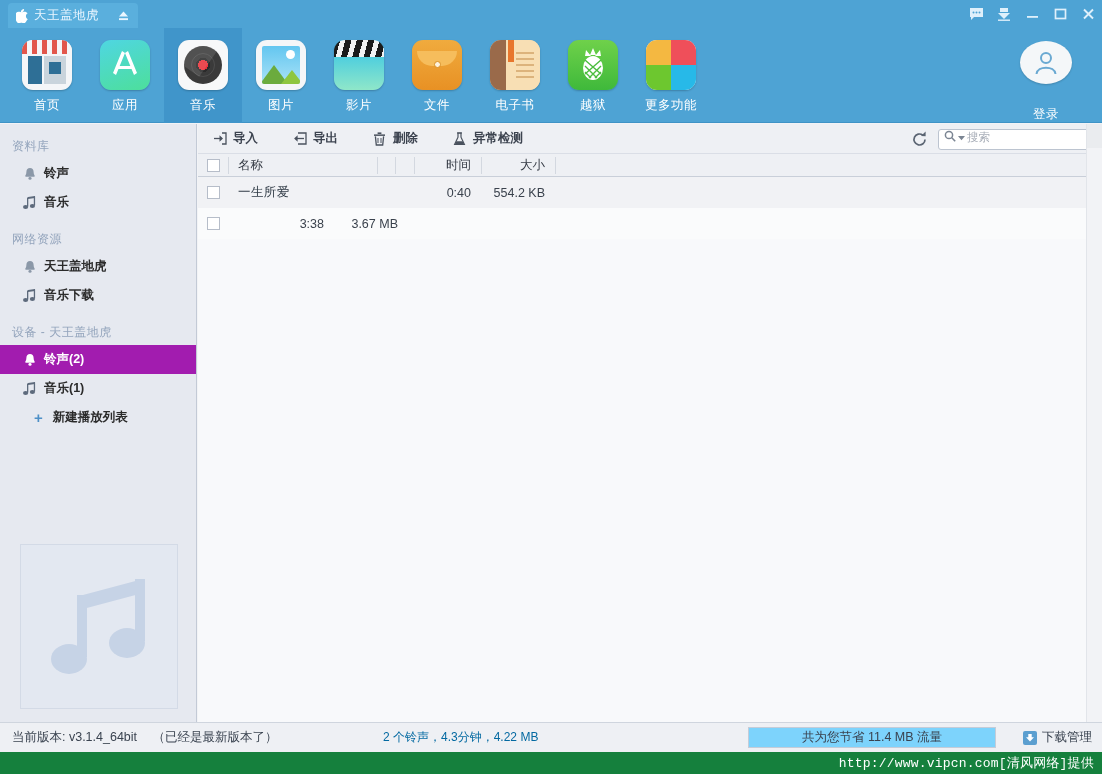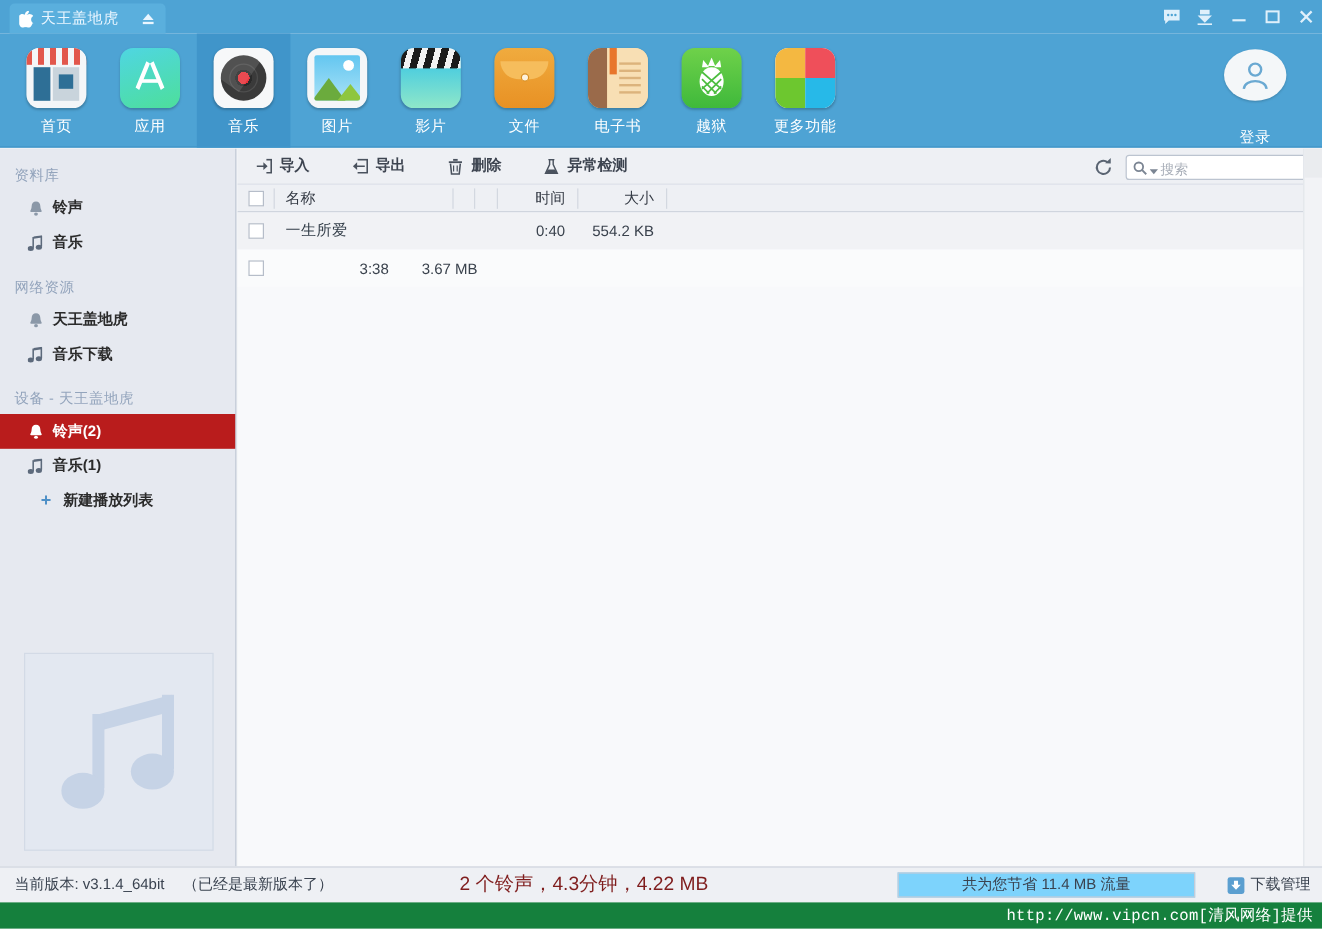--- a/index.html
+++ b/index.html
@@ -115,21 +115,21 @@
   
   .sidebar{
     position:absolute; left:0; top:124px; width:197px; height:598px;
     background:#e6e9f0; border-right:1px solid #c3cad6;
   }
   .sb-group{ color:#93a4bc; font-size:12px; padding:14px 0 4px 12px; letter-spacing:.5px; }
   .sb-item{
     height:29px; display:flex; align-items:center; gap:7px; padding-left:22px;
     color:#2b2b2b; font-size:12.5px; cursor:pointer; font-weight:bold;
   }
-  .sb-item.sel{ background:#b91c1c; color:#ffffff; }
+  .sb-item.sel{ background:#a21caf; color:#ffffff; }
   .sb-item .ico{ width:15px; height:15px; display:flex; align-items:center; justify-content:center; }
   .sb-item.newpl{ color:#2b2b2b; padding-left:34px; }
   .sb-item.newpl .plus{ color:#4e90c7; font-size:15px; font-weight:bold; line-height:1; margin-right:3px;}
   .albumart{
     position:absolute; left:20px; top:420px; width:158px; height:165px;
     background:#e3e8f1; border:1px solid #d3dae6;
     display:flex; align-items:center; justify-content:center;
   }
 
   
@@ -140,21 +140,21 @@
   }
   .act{
     display:flex; align-items:center; gap:6px; height:30px; padding:0 12px 0 2px;
     margin-right:20px; color:#3d4450; font-size:12.5px; cursor:pointer; font-weight:bold;
   }
   .act .ai{ width:15px; height:15px; display:flex; align-items:center; justify-content:center;}
   .right-tools{ position:absolute; right:8px; top:0; height:30px; display:flex; align-items:center; gap:8px;}
   .refresh{ width:22px; height:22px; display:flex; align-items:center; justify-content:center; cursor:pointer;}
   .searchbox{
     width:156px; height:21px; background:#fff; border:1px solid #bcc4d0; border-radius:3px;
-    display:flex; align-items:flex-end; padding:0 5px; gap:2px;
+    display:flex; align-items:flex-start; padding:0 5px; gap:2px;
   }
   .searchbox .ph{ color:#a8aeb8; font-size:11.5px; }
 
   
   .thead{
     height:23px; background:#eef0f4; border-bottom:1px solid #c9cfd9;
     display:flex; align-items:center; position:relative; color:#343a44; font-size:12.5px;
   }
   .cell-chk{ width:30px; display:flex; align-items:center; justify-content:center; flex:none; }
   .cell-name{ width:147px; flex:none; padding-left:10px; }
@@ -180,21 +180,21 @@
   .sb-track-top{ position:absolute; left:0; top:0; width:16px; height:24px; background:#eaecef;}
 
   
   .statusbar{
     position:absolute; left:0; top:722px; width:1102px; height:30px;
     background:#eef0f4; border-top:1px solid #cfd5de;
     display:flex; align-items:center;
   }
   .ver{ margin-left:12px; color:#3a4350; font-size:12.5px; }
   .ver .sub{ margin-left:12px; }
-  .summary{ position:absolute; left:383px; color:#7f1d1d; font-size:16px; }
+  .summary{ position:absolute; left:383px; color:#0369a1; font-size:12px; }
   .savebox{
     position:absolute; right:106px; width:248px; height:21px;
     background:#7dd3fc; border:1px solid #c4ccd8;
     display:flex; align-items:center; justify-content:center; color:#3a4350; font-size:12.5px;
   }
   .dlmgr{
     position:absolute; right:10px; display:flex; align-items:center; gap:5px;
     color:#3a4350; font-size:12.5px; cursor:pointer;
   }
   .dlmgr .di{ width:14px; height:14px; background:#5b9fd0; border-radius:2px;

